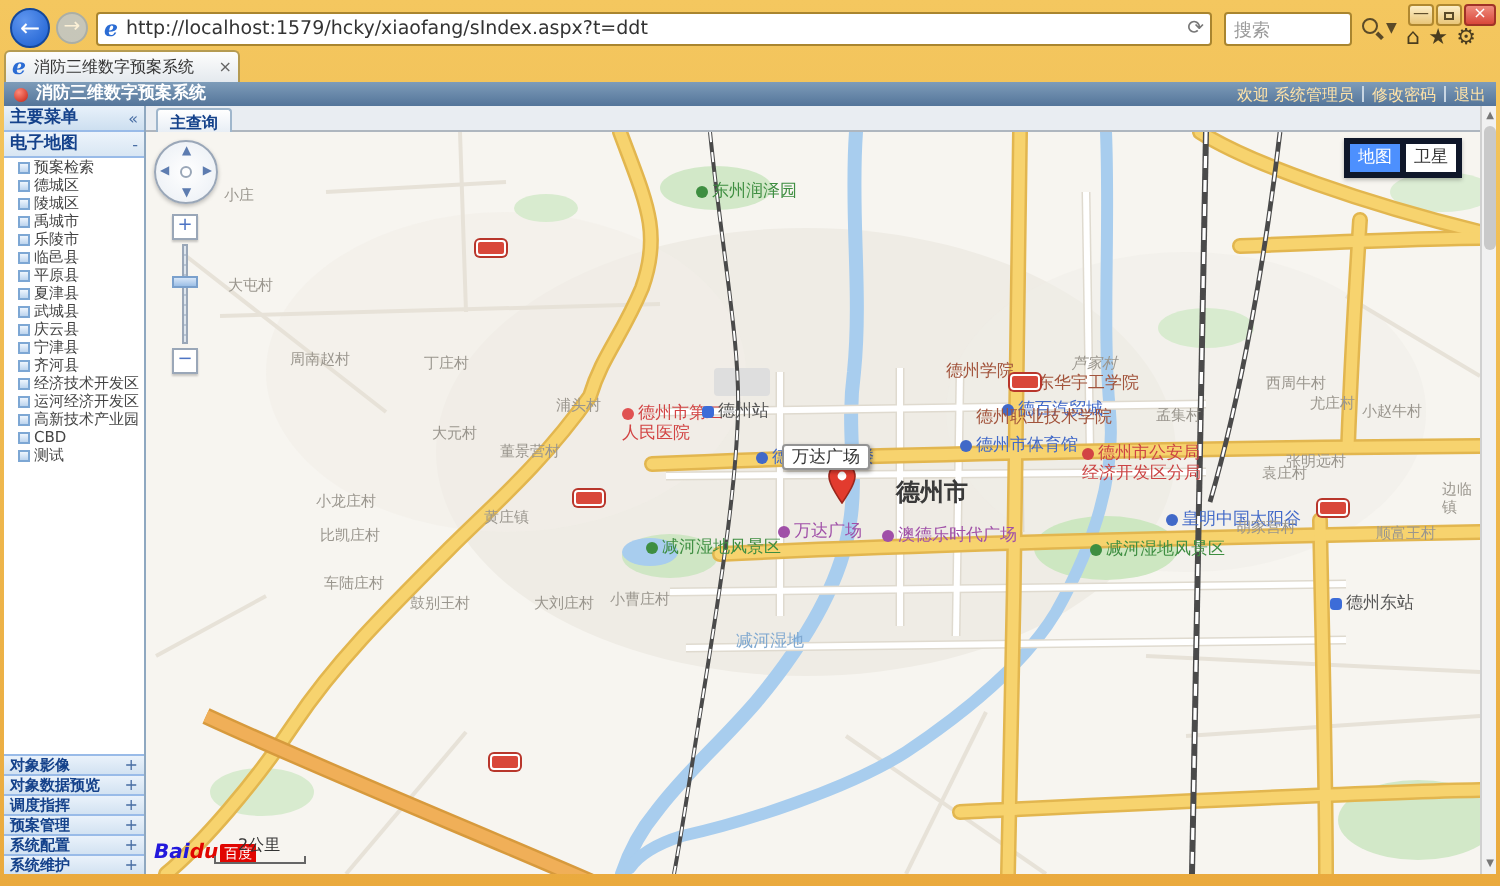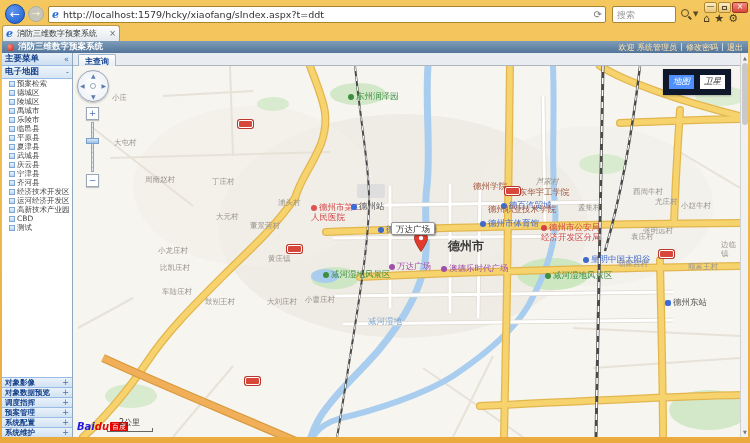--- a/index.html
+++ b/index.html
@@ -73,21 +73,21 @@
   .poi-green::before{background:#3e8e41;}
   .station::before{background:#3c6cd8;border-radius:2px;}
   .police::before{background:#d24444;}
   .hosp::before{background:#e05252;}
   .shield{position:absolute;width:15px;height:8px;background:#d9473a;border:1px solid #fff;border-radius:2px;box-shadow:0 0 0 1px #b8362b;}
 
   #marker{position:absolute;width:14px;height:20px;}
   #bubble{position:absolute;background:#fff;border:1px solid #949494;border-radius:2px;padding:0 4px;font-size:8.5px;color:#333;box-shadow:1px 1px 2px rgba(0,0,0,.35);height:13px;line-height:12px;}
 
   #typebtns{position:absolute;top:3px;right:9px;display:flex;box-shadow:0 1px 2px rgba(0,0,0,.25);}
-  .typebtn{font-size:8.5px;padding:1px 4px;border:6px solid #0f172a;font-style:italic;}
+  .typebtn{font-size:8.5px;padding:1px 4px;border:3px solid #0f172a;}
   #btn-map{background:#4d90fe;color:#fff;}
   #btn-sat{background:#fff;color:#333;border-left:none;}
 
   #pan{position:absolute;left:4px;top:4px;width:32px;height:32px;background:radial-gradient(#ffffff,#e9eef4);border:1px solid #9aa7b8;border-radius:50%;box-shadow:0 1px 2px rgba(0,0,0,.25);}
   .parrow{position:absolute;font-size:6px;color:#5d7cb0;}
   #pan .pc{position:absolute;left:12px;top:12px;width:6px;height:6px;border:1px solid #9aa7b8;border-radius:50%;background:#fff;}
   .zbtn{position:absolute;left:13px;width:13px;height:13px;background:#fff;border:1px solid #9aa7b8;text-align:center;line-height:11px;font-size:9px;color:#4d74c4;box-shadow:0 1px 1px rgba(0,0,0,.2);}
   #ztrack{position:absolute;left:18px;top:56px;width:3px;height:50px;background:repeating-linear-gradient(#dfe6ee 0 4px,#b9c6d6 4px 5px);border:1px solid #9aa7b8;}
   #zhandle{position:absolute;left:13px;top:72px;width:13px;height:6px;background:linear-gradient(#d7e6f8,#9dbfe6);border:1px solid #7aa0cc;}
 
@@ -385,21 +385,21 @@
 经济开发区分局</div>
         <div class="mlabel station" style="left: 278px; top: 136px;">德州站</div>
         <div class="mlabel station" style="left: 592px; top: 232px;">德州东站</div>
         <div class="mlabel village" style="left: 39px; top: 28px;">小庄</div>
         <div class="mlabel village" style="left: 41px; top: 73px;">大屯村</div>
         <div class="mlabel village" style="left: 72px; top: 110px;">周南赵村</div>
         <div class="mlabel village" style="left: 139px; top: 112px;">丁庄村</div>
         <div class="mlabel village" style="left: 205px; top: 133px;">浦头村</div>
         <div class="mlabel village" style="left: 143px; top: 147px;">大元村</div>
         <div class="mlabel village" style="left: 177px; top: 156px;">董景营村</div>
-        <div class="mlabel village" style="left: 169px; top: 189px; margin-left: 26px;">黄庄镇</div>
+        <div class="mlabel village" style="left: 169px; top: 189px;">黄庄镇</div>
         <div class="mlabel village" style="left: 85px; top: 181px;">小龙庄村</div>
         <div class="mlabel village" style="left: 87px; top: 198px;">比凯庄村</div>
         <div class="mlabel village" style="left: 89px; top: 222px;">车陆庄村</div>
         <div class="mlabel village" style="left: 132px; top: 232px;">鼓别王村</div>
         <div class="mlabel village" style="left: 194px; top: 232px;">大刘庄村</div>
         <div class="mlabel village" style="left: 232px; top: 230px;">小曹庄村</div>
         <div class="mlabel village" style="left: 463px; top: 112px; font-style: italic;">芦家村</div>
         <div class="mlabel village" style="left: 505px; top: 138px;">孟集村</div>
         <div class="mlabel village" style="left: 560px; top: 122px;">西周牛村</div>
         <div class="mlabel village" style="left: 582px; top: 132px;">尤庄村</div>

